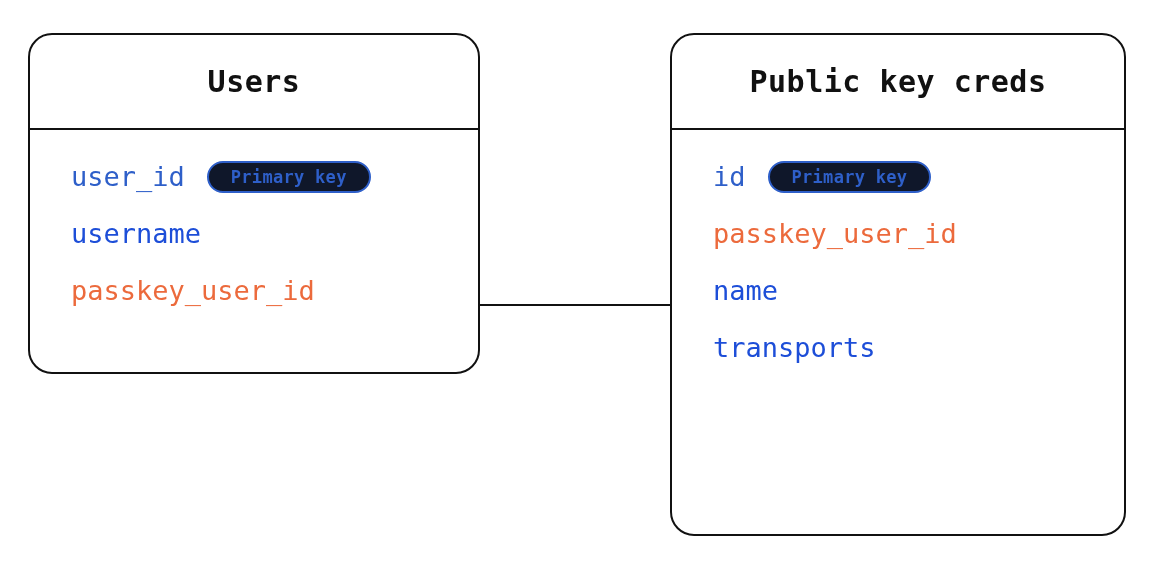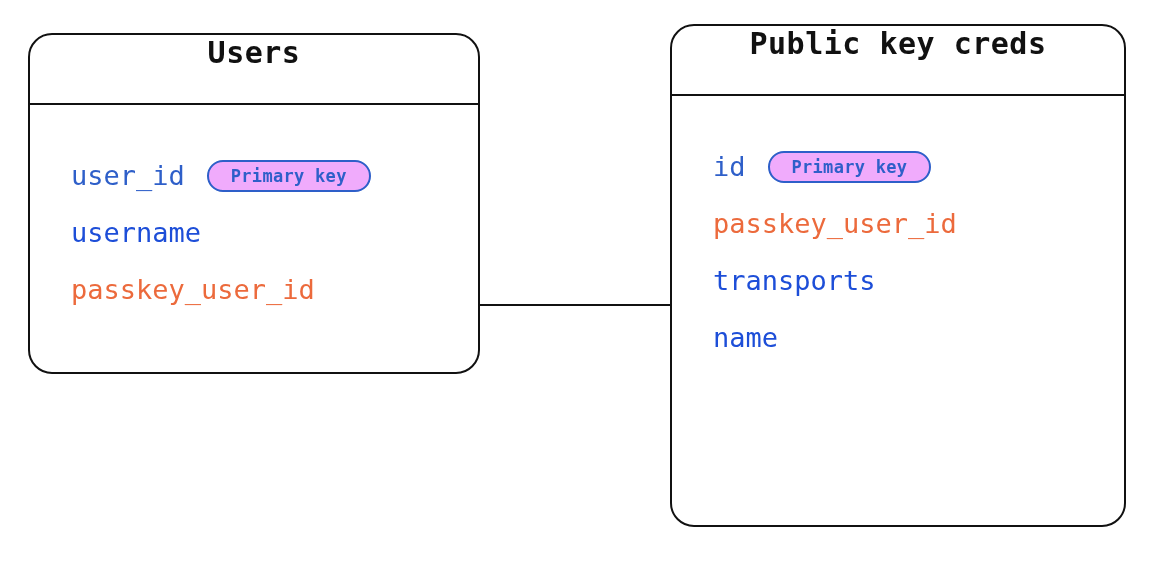--- a/index.html
+++ b/index.html
@@ -26,39 +26,39 @@
     position: absolute;
     box-sizing: border-box;
     background: #ffffff;
     border: 2.4px solid #111111;
     border-radius: 24px;
     overflow: hidden;
   }
 
   .entity-header {
     box-sizing: border-box;
-    height: 70px;
+    height: 95px;
     display: flex;
+    align-items: center;
     justify-content: center;
     border-bottom: 2.4px solid #111111;
   }
 
   .entity-title {
     font-family: "DejaVu Sans Mono", "Liberation Mono", monospace;
     font-weight: 700;
     font-size: 30px;
     letter-spacing: 0.5px;
     color: #111111;
     white-space: nowrap;
   }
 
   .entity-fields {
     box-sizing: border-box;
     padding: 30px 0 24px 0;
-    margin-top: 24px;
   }
 
   .field-row {
     display: flex;
     align-items: center;
     height: 34px;
     margin-bottom: 23px;
     padding-left: 41px;
   }
   .field-row:last-child {
@@ -83,40 +83,40 @@
   .badge {
     display: inline-flex;
     align-items: center;
     justify-content: center;
     box-sizing: border-box;
     margin-left: 22px;
     height: 32px;
     padding: 0 22px;
     border: 2.2px solid #2e5fc9;
     border-radius: 16px;
-    background: #f0abfc;
+    background: #0f172a;
     font-family: "DejaVu Sans Mono", "Liberation Mono", monospace;
     font-weight: 700;
     font-size: 17px;
     letter-spacing: 0.3px;
     color: #2e5fc9;
     white-space: nowrap;
   }
 
   
   #entity-users {
     left: 28px;
     top: 33px;
     width: 452px;
     height: 341px;
   }
 
   #entity-pkcreds {
     left: 670px;
-    top: 24px;
+    top: 33px;
     width: 456px;
     height: 503px;
   }
 
   
   #relationship-line {
     position: absolute;
     left: 478px;
     top: 304px;
     width: 194px;
@@ -164,23 +164,23 @@
         <span class="badge">Primary key</span>
       </div>
 
 
       <div class="field-row">
         <span class="field-name is-fk">passkey_user_id</span>
       </div>
 
 
       <div class="field-row">
-        <span class="field-name">transports</span>
+        <span class="field-name">name</span>
       </div>
 
       <div class="field-row">
-        <span class="field-name">name</span>
+        <span class="field-name">transports</span>
       </div>
 
     </div>
   </div>
 
 </div>
 
 </body></html>

